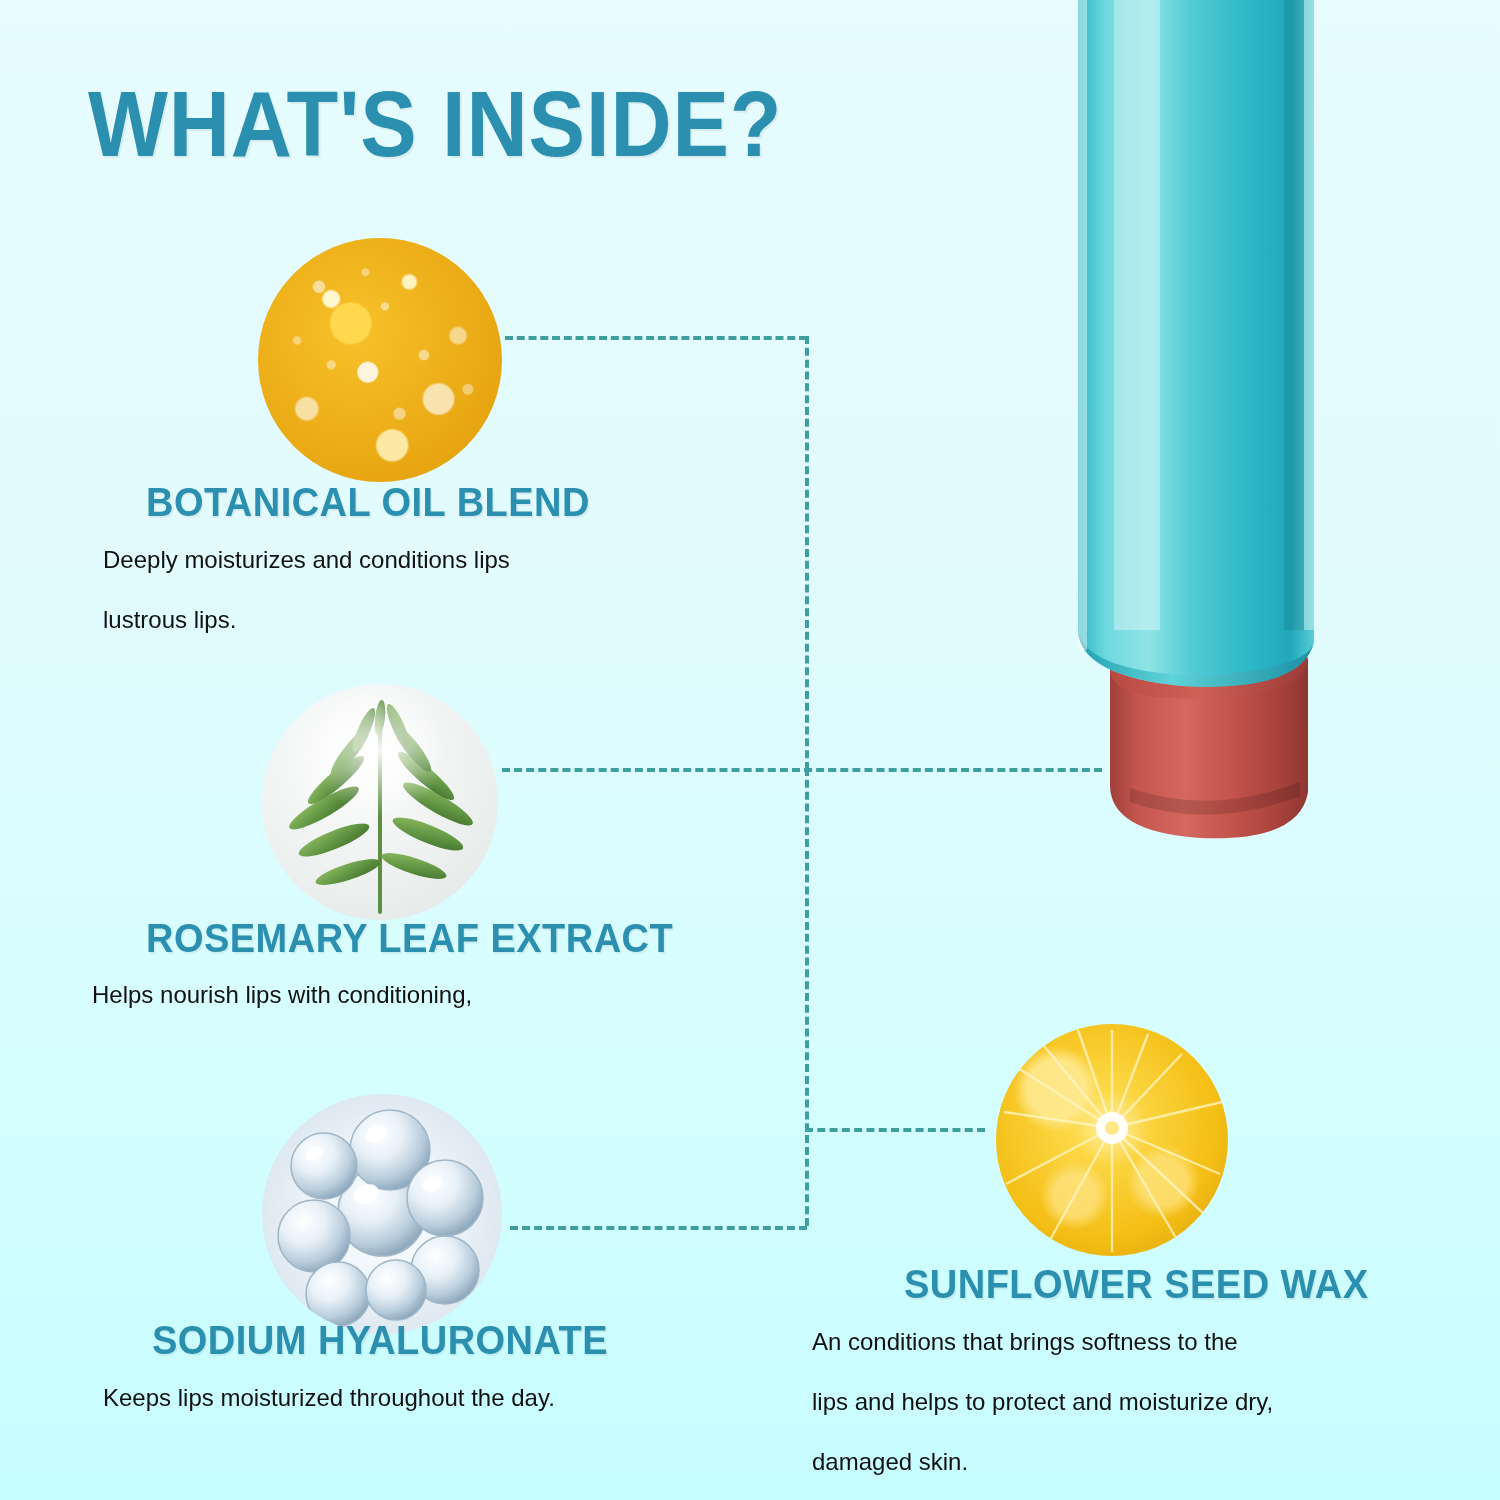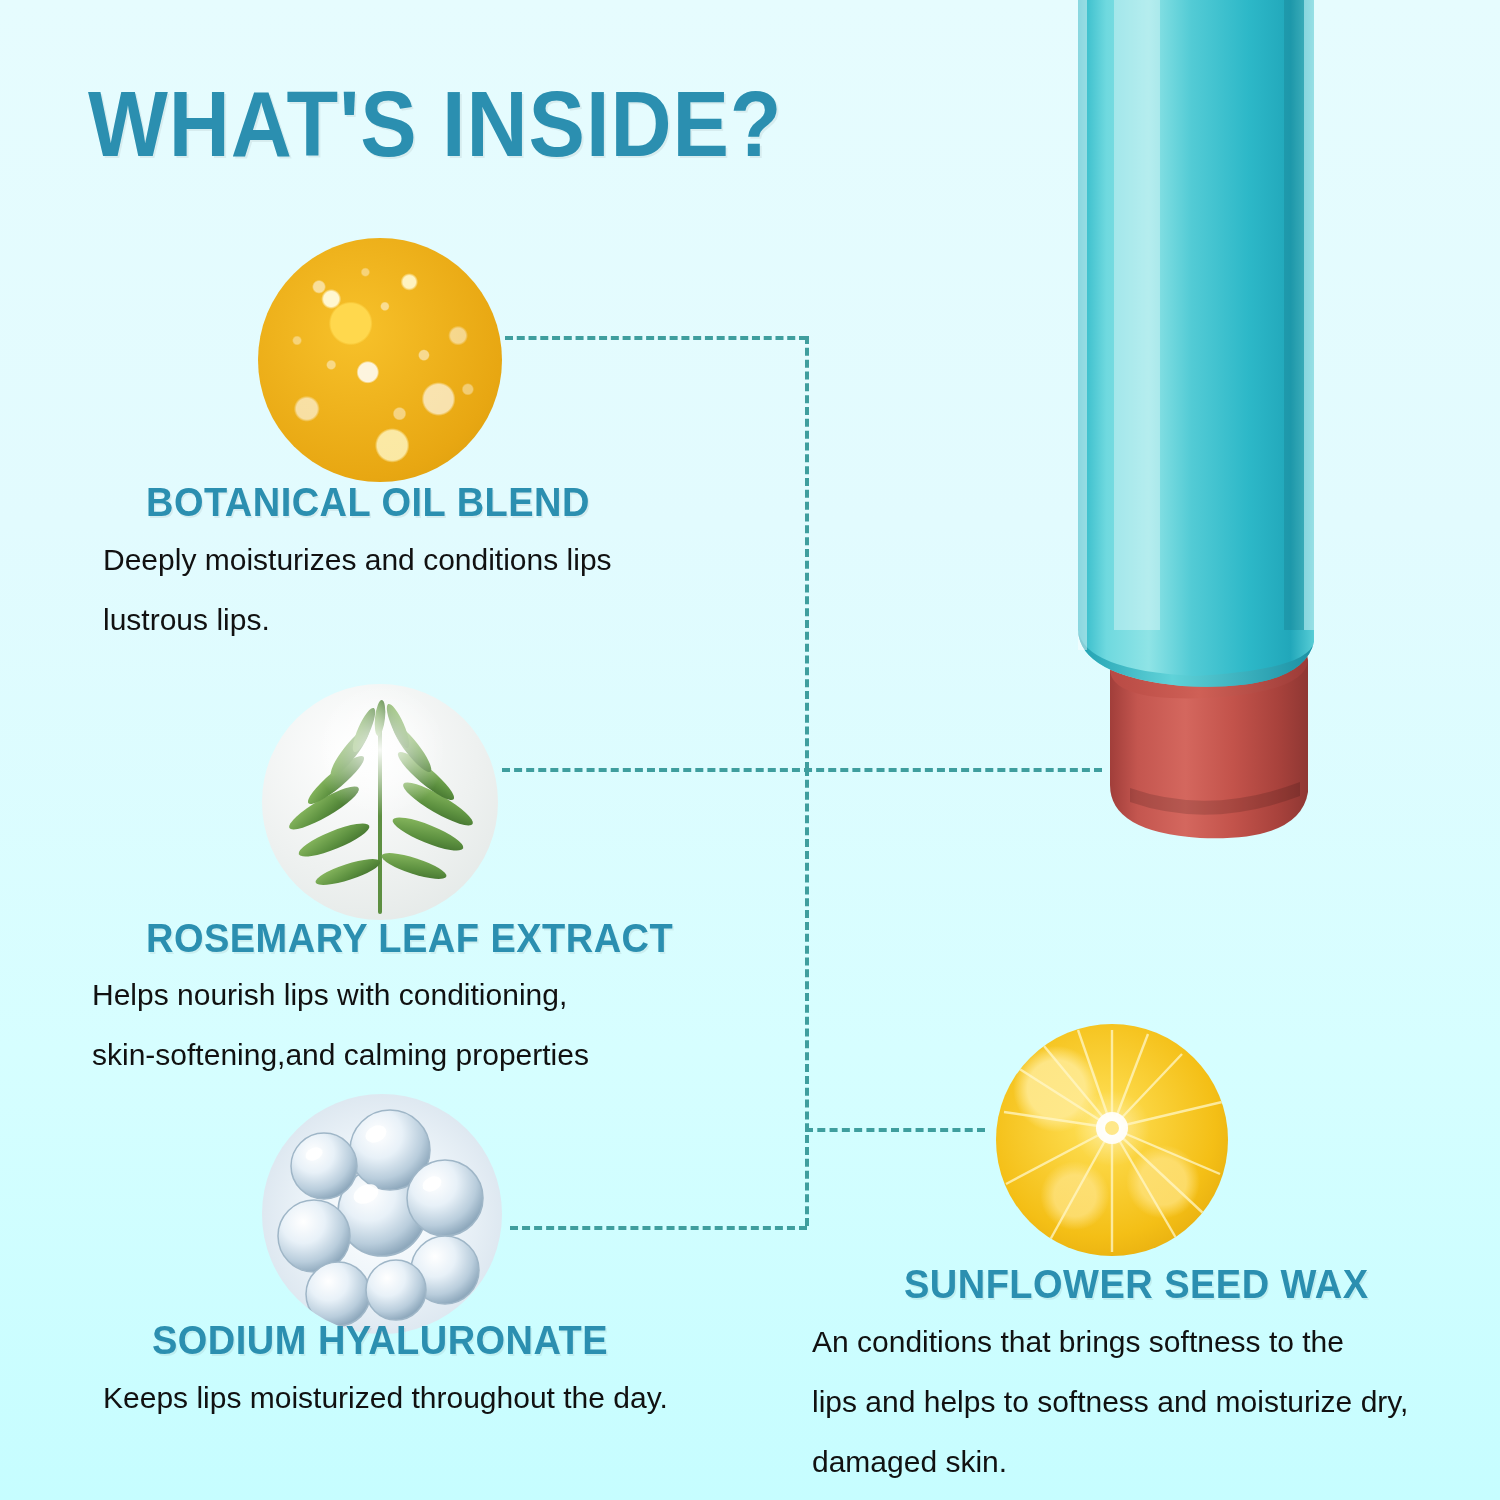--- a/index.html
+++ b/index.html
@@ -22,21 +22,21 @@
 
   
   .ing{position:absolute;}
   .ing-head{
     font-size:40px;font-weight:700;color:#2b8fb0;
     letter-spacing:0.5px;white-space:nowrap;
     transform:scaleX(0.95);transform-origin:left top;
     text-shadow:1.5px 1.5px 0 rgba(0,0,0,0.06);
   }
   .ing-body{
-    font-size:30px;color:#111;font-weight:400;
+    font-size:24px;color:#111;font-weight:400;
     line-height:60px;white-space:nowrap;
   }
   .ing-body div{font-weight:500;}
 
   
   .disc{position:absolute;border-radius:50%;overflow:hidden;}
 
   .disc-oil{background:
       radial-gradient(circle at 30% 25%, #fff7d0 0 3%, transparent 4%),
       radial-gradient(circle at 62% 18%, #fff3c0 0 2.5%, transparent 3.5%),
@@ -188,21 +188,20 @@
       </g>
       <rect x="0" y="0" width="236" height="236" fill="url(#glow)"></rect>
     </svg>
   </div>
 
   <div class="ing" style="left:146px;top:916px;">
     <div class="ing-head">ROSEMARY LEAF EXTRACT</div>
   </div>
   <div class="ing ing-body" style="left:92px;top:965px;">
     <div>Helps nourish lips with conditioning,</div>
-    <div>skin-softening,and calming properties</div>
   </div>
 
   <div class="disc disc-water" style="left:262px;top:1094px;width:240px;height:240px;">
     <svg width="240" height="240" viewBox="0 0 240 240">
       <defs>
         <radialGradient id="bub" cx="35%" cy="30%" r="72%">
           <stop offset="0%" stop-color="#ffffff"></stop>
           <stop offset="42%" stop-color="#e8f1f8"></stop>
           <stop offset="78%" stop-color="#b9cddc"></stop>
           <stop offset="100%" stop-color="#8fa9bd"></stop>
@@ -255,17 +254,17 @@
       <circle cx="116" cy="104" r="16" fill="#ffffff" opacity="0.9"></circle>
       <circle cx="116" cy="104" r="7" fill="#ffe88a"></circle>
     </svg>
   </div>
 
   <div class="ing" style="left:904px;top:1262px;">
     <div class="ing-head">SUNFLOWER SEED WAX</div>
   </div>
   <div class="ing ing-body" style="left:812px;top:1312px;">
     <div>An conditions that brings softness to the</div>
-    <div>lips and helps to softness and moisturize dry,</div>
+    <div>lips and helps to protect and moisturize dry,</div>
     <div>damaged skin.</div>
   </div>
 
 </div>
 
 </body></html>

